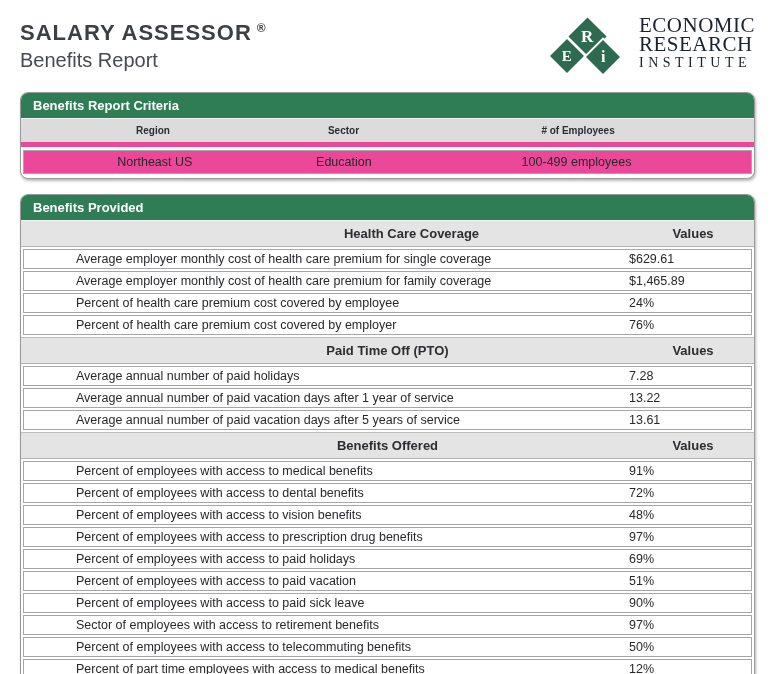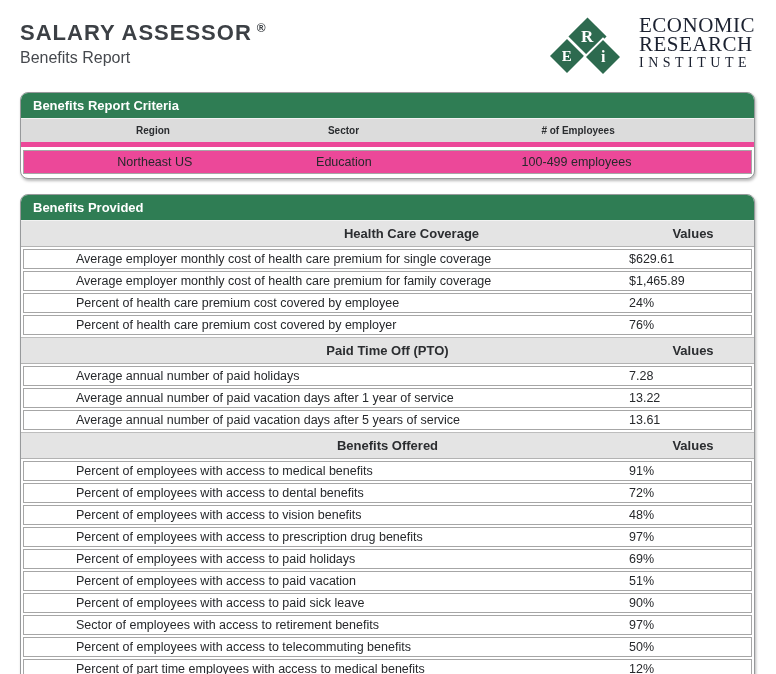--- a/index.html
+++ b/index.html
@@ -13,21 +13,21 @@
 
   
   .hdr { display:flex; justify-content:space-between; align-items:flex-start; height:68px; margin-bottom:12px; }
   .title-block { padding-top:8px; }
   .page-title {
     font-size:22px; font-weight:bold; letter-spacing:1px;
     color:var(--title-text, #3c4045);
     text-align:right;
   }
   .page-title sup { font-size:12px; font-weight:bold; vertical-align:8px; letter-spacing:0; margin-left:5px; }
-  .page-subtitle { font-size:16px; color:#46494e; margin-top:3px; }
+  .page-subtitle { font-size:20px; color:#46494e; margin-top:3px; }
 
   .logo { display:flex; align-items:flex-start; }
   .diamonds { position:relative; width:88px; height:64px; margin-top:2px; }
   .diamond {
     position:absolute; background:var(--logo-green, #2d6a4f);
     transform:rotate(45deg); box-shadow:0 0 0 2px #ffffff;
     display:flex; align-items:center; justify-content:center;
   }
   .diamond span {
     transform:rotate(-45deg);

